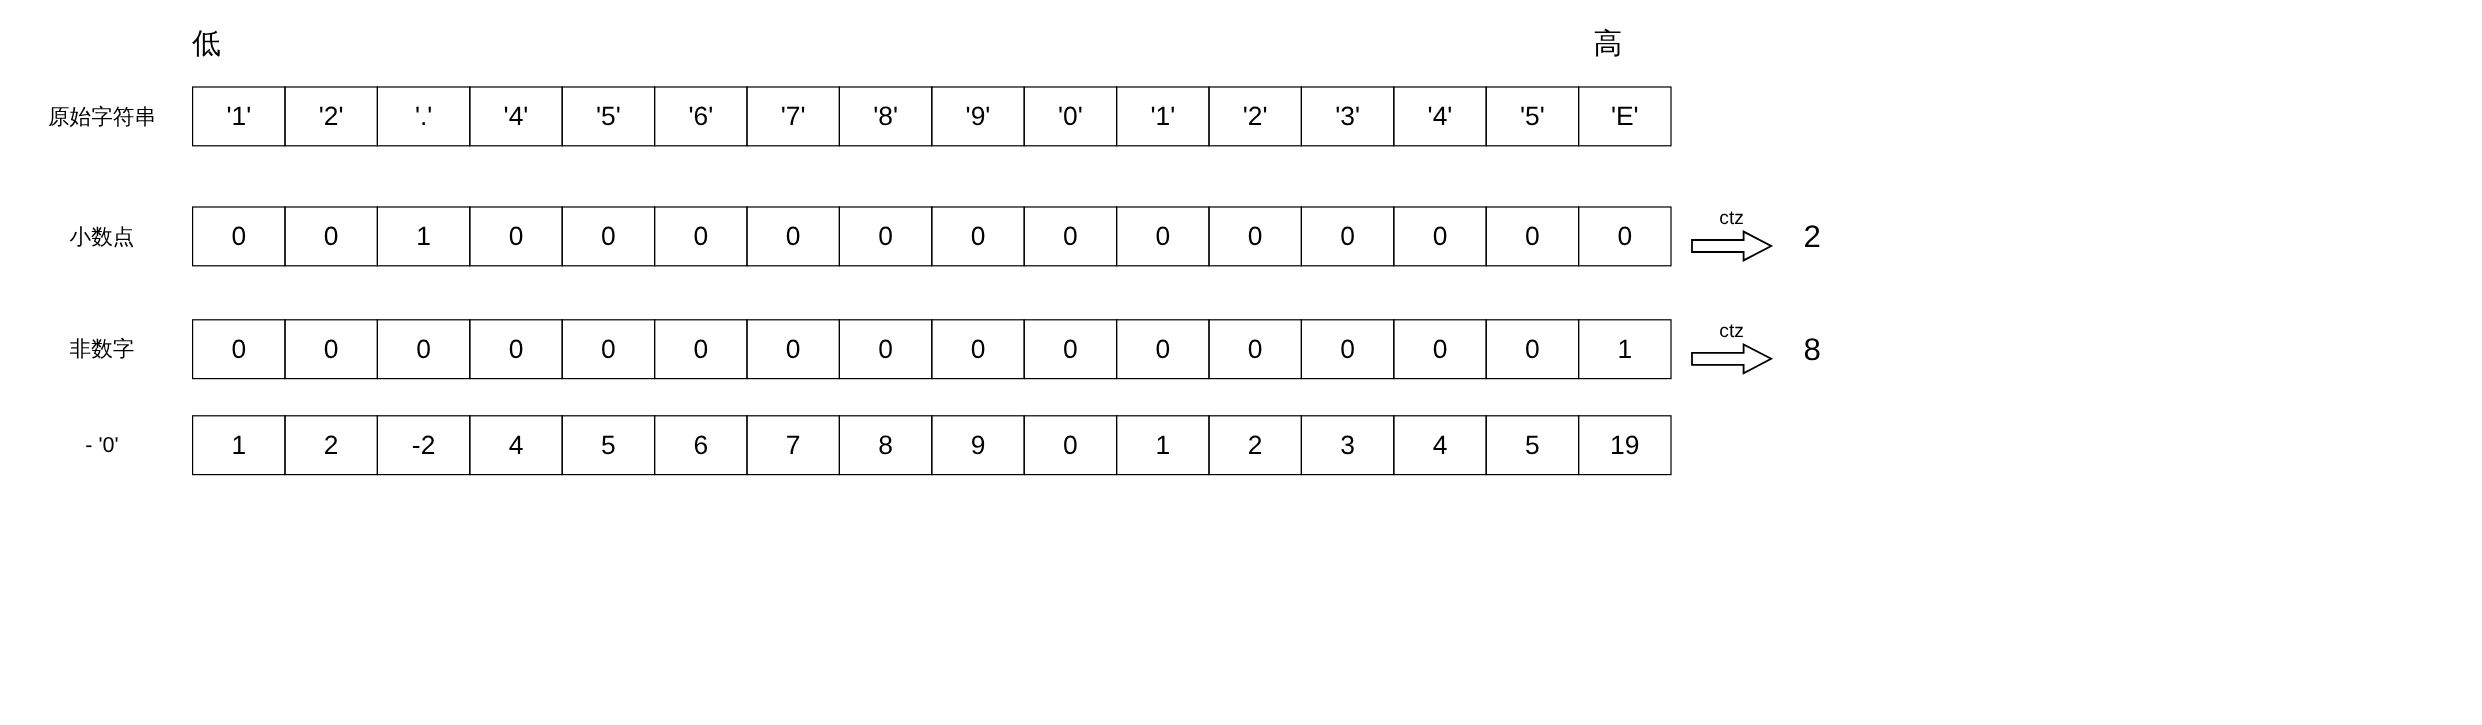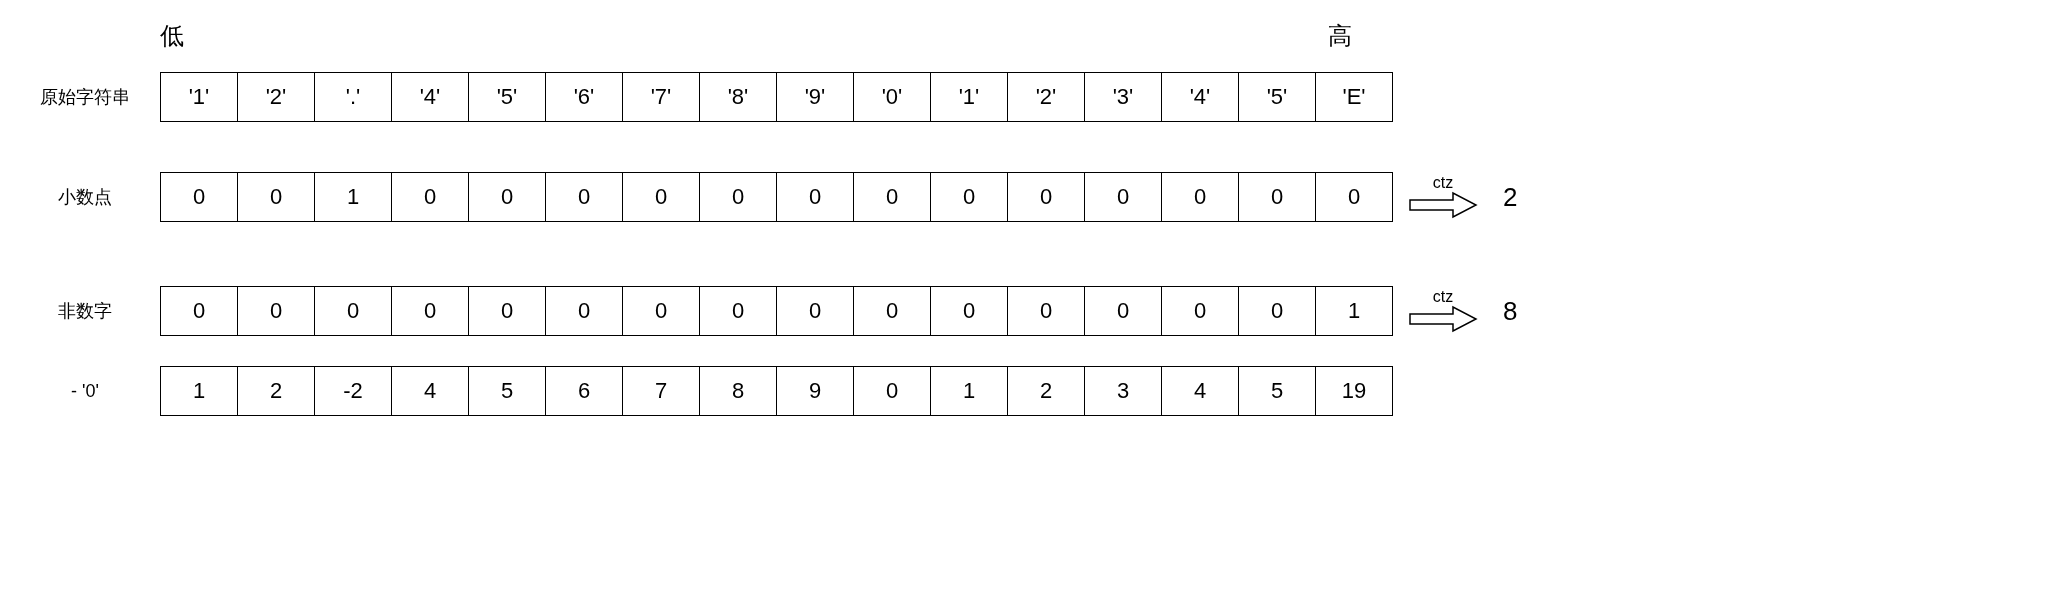--- a/index.html
+++ b/index.html
@@ -99,21 +99,21 @@
           <div class="cell">'9'</div>
           <div class="cell">'0'</div>
           <div class="cell">'1'</div>
           <div class="cell">'2'</div>
           <div class="cell">'3'</div>
           <div class="cell">'4'</div>
           <div class="cell">'5'</div>
           <div class="cell">'E'</div>
         </div>
       </div>
-      <div class="row" style="margin-bottom: 64px;">
+      <div class="row" style="margin-bottom: 44px;">
         <div class="row-label">小数点</div>
         <div class="cells">
           <div class="cell">0</div>
           <div class="cell">0</div>
           <div class="cell">1</div>
           <div class="cell">0</div>
           <div class="cell">0</div>
           <div class="cell">0</div>
           <div class="cell">0</div>
           <div class="cell">0</div>

